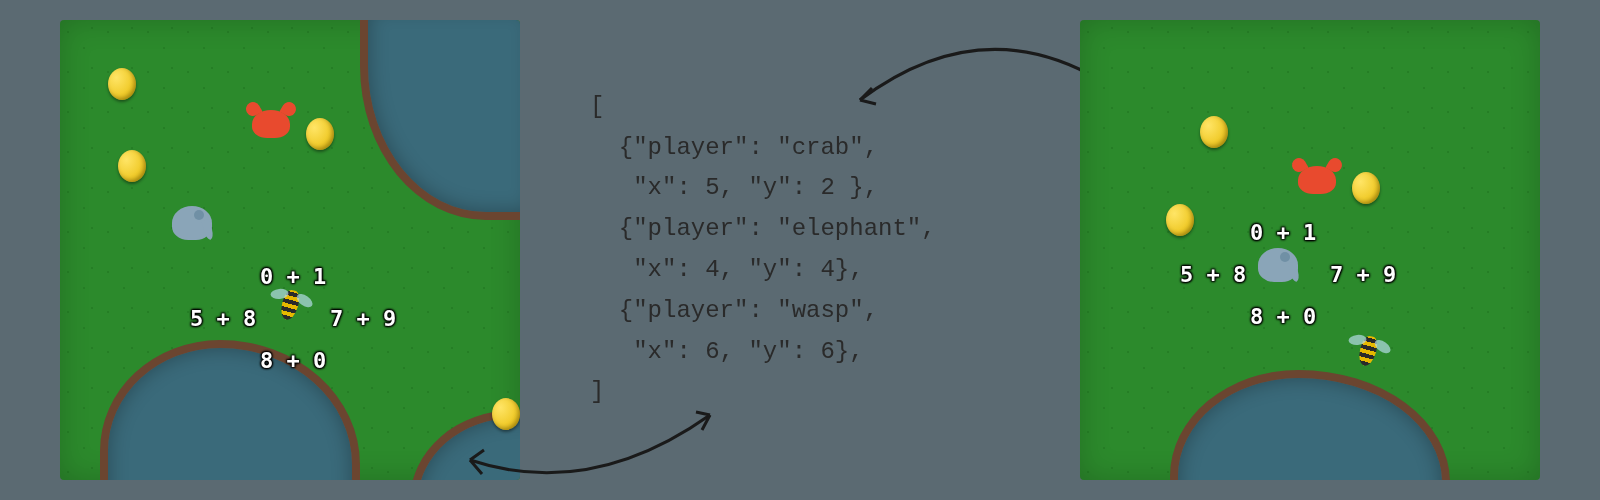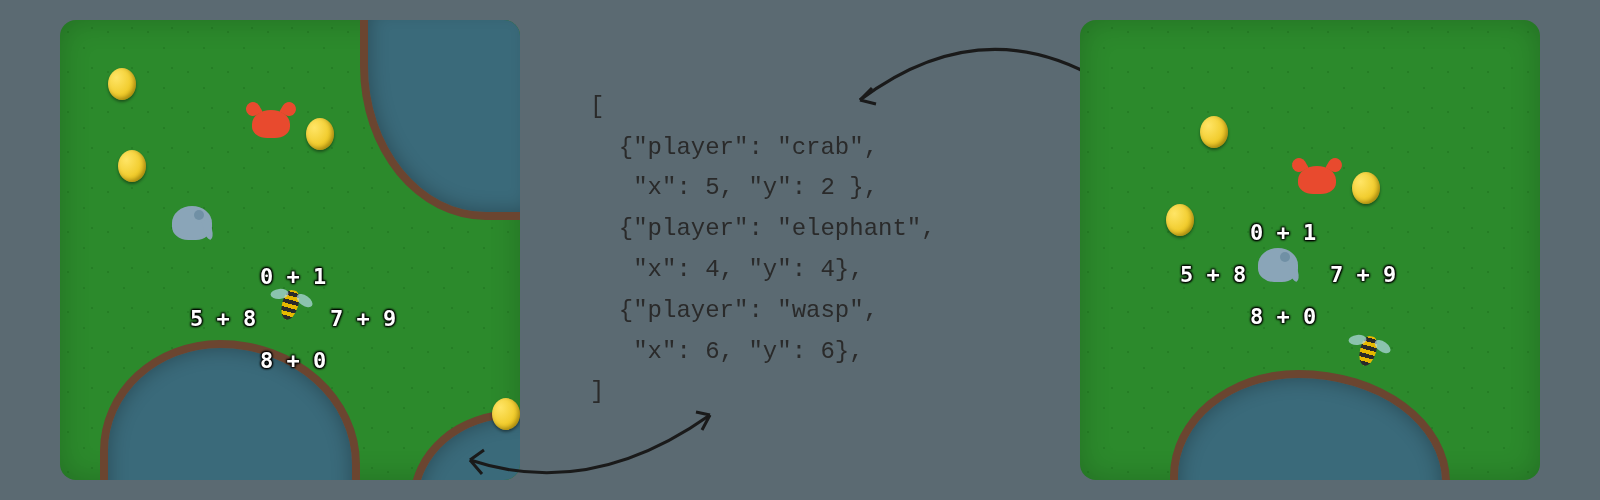--- a/index.html
+++ b/index.html
@@ -11,21 +11,21 @@
       align-items: center;
       justify-content: space-between;
       padding: 20px 60px;
       font-family: monospace;
       position: relative;
     }
     .game-screen {
       width: 460px;
       height: 460px;
       background: #2c8a2c;
-      border-radius: 16px;
+      border-radius: 4px;
       position: relative;
       overflow: hidden;
       box-shadow: inset 0 0 30px rgba(0,0,0,0.2);
     }
     .grass-texture {
       position: absolute;
       inset: 0;
       background-image: 
         radial-gradient(circle at 20% 30%, rgba(0,60,0,0.15) 1px, transparent 1px),
         radial-gradient(circle at 60% 70%, rgba(0,60,0,0.15) 1px, transparent 1px),

